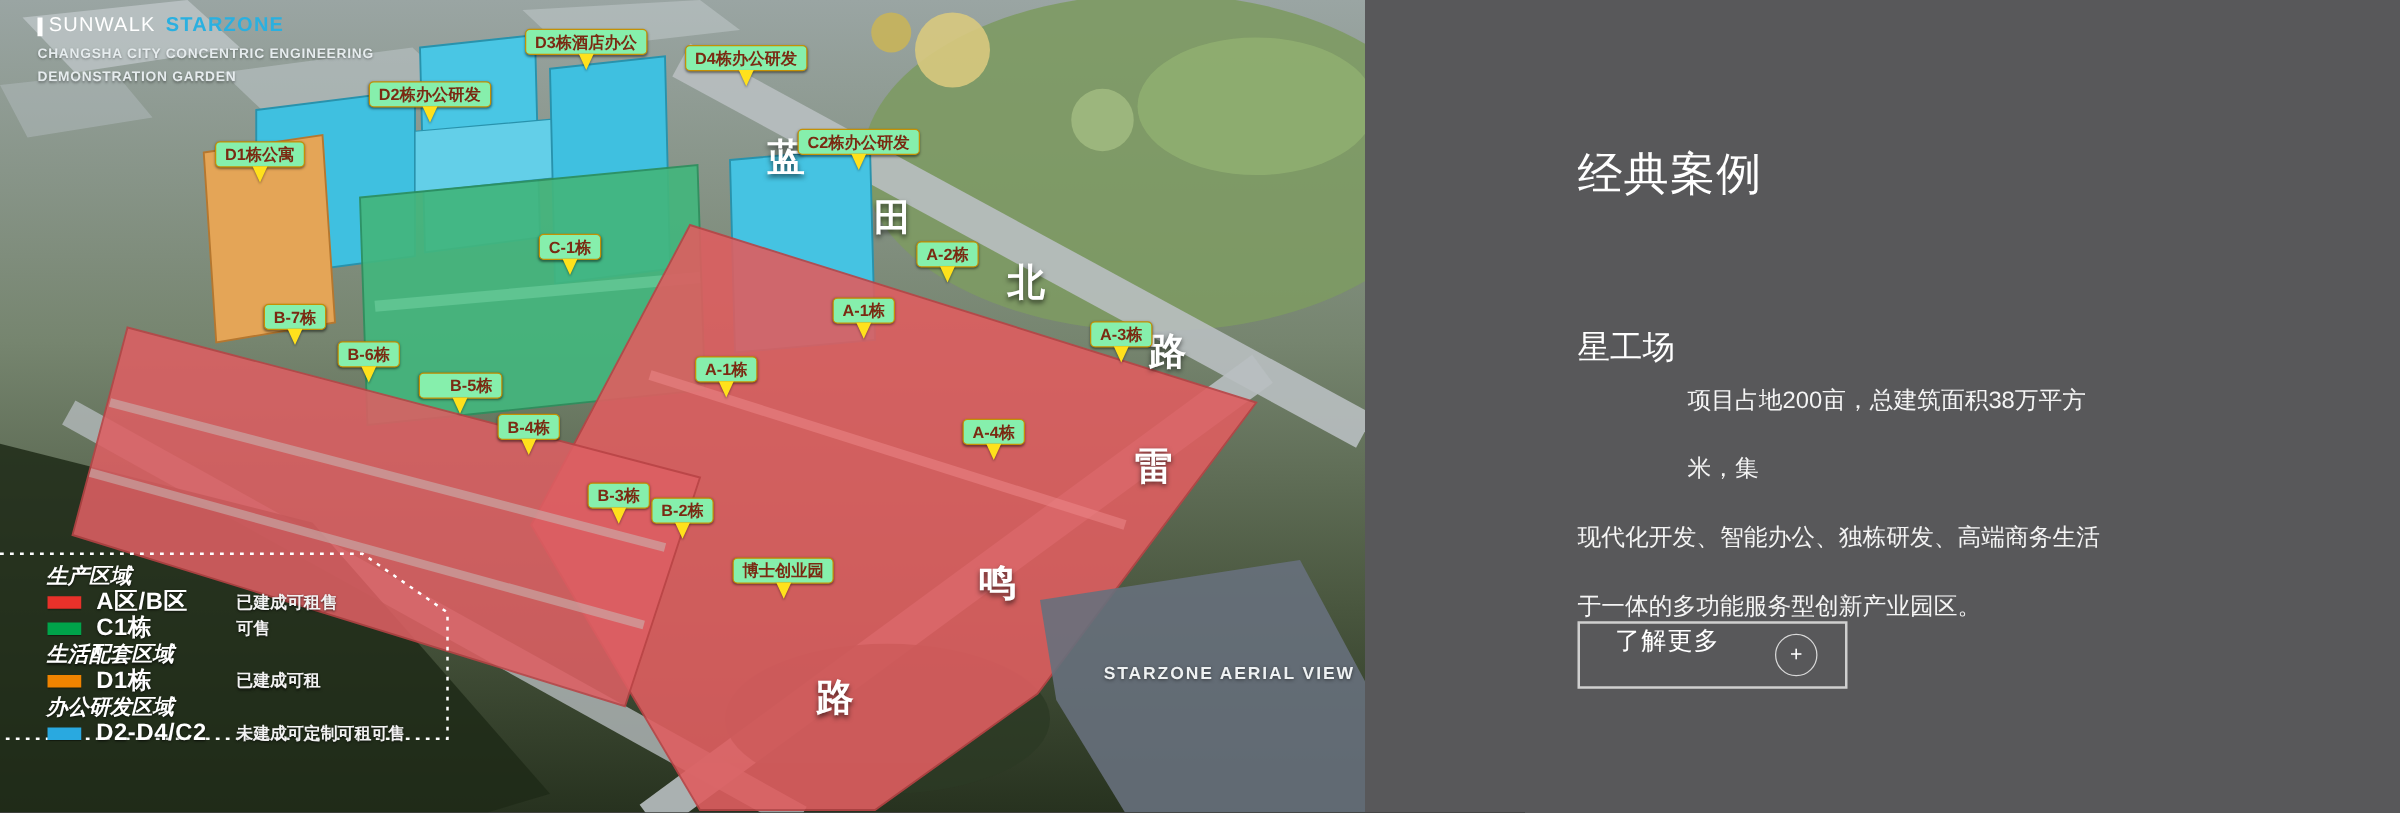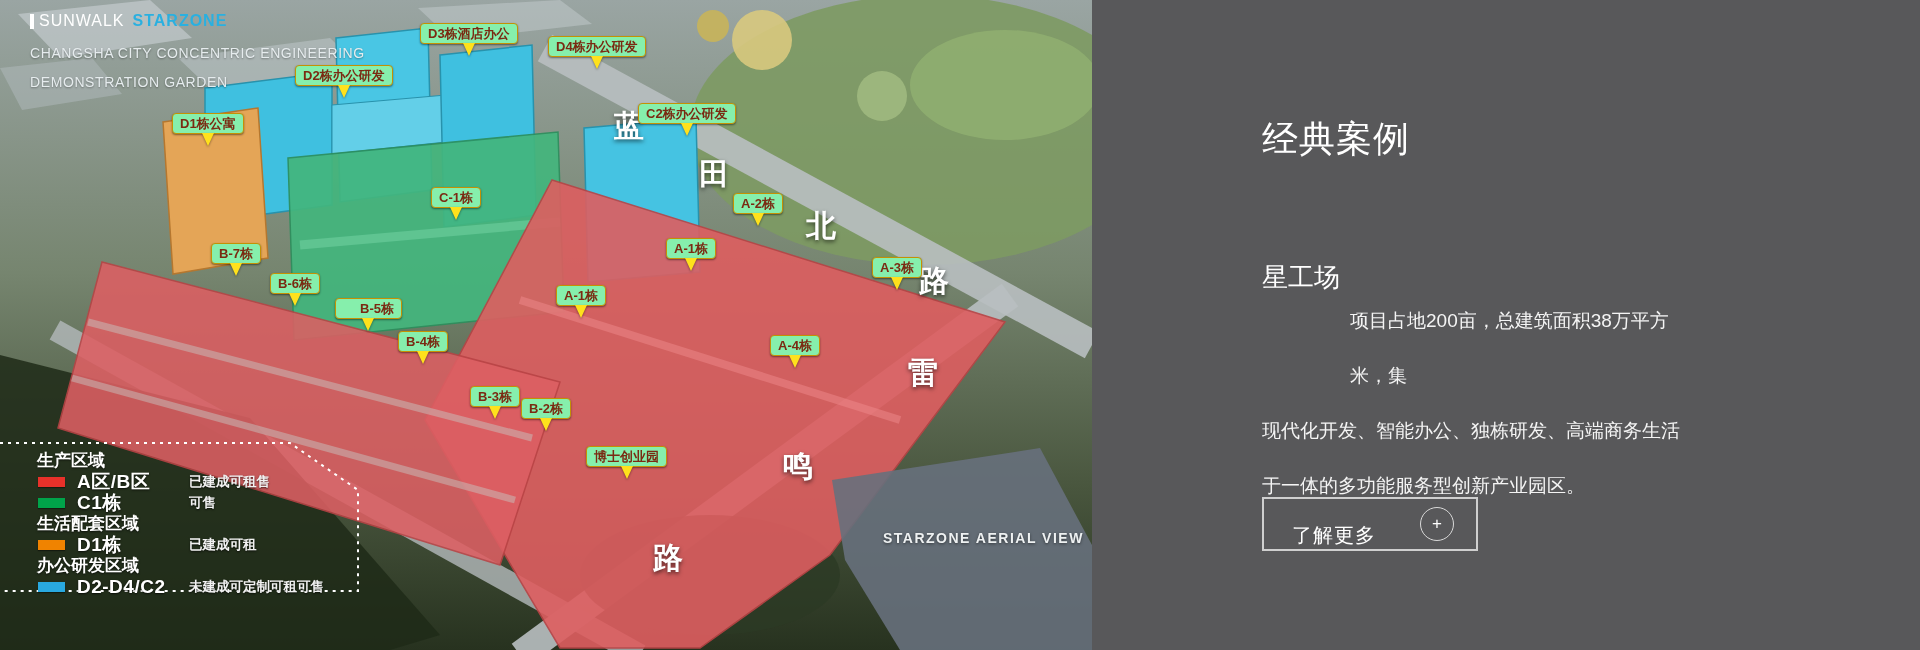--- a/index.html
+++ b/index.html
@@ -9,57 +9,57 @@
   
   .aerial { position:absolute; left:0; top:0; width:1092px; height:650px; overflow:hidden; }
   .aerial svg.backdrop { position:absolute; left:0; top:0; width:100%; height:100%; display:block; }
 
   
   .logo { position:absolute; left:30px; top:12px; }
   .logo-row { display:flex; align-items:center; }
   .logo-bar { width:4px; height:15px; background:#fff; margin-right:5px; }
   .logo-primary { color:#fff; font-weight:normal; font-size:16px; letter-spacing:1px; }
   .logo-secondary { color:#2ab0e0; font-weight:bold; font-size:16px; letter-spacing:1px; margin-left:8px; }
-  .logo-sub { color:#e6ecee; font-weight:normal; font-size:14px; letter-spacing:0.6px; line-height:11px; margin-top:18px; text-shadow:0 1px 2px rgba(0,0,0,.35); }
+  .logo-sub { color:#e6ecee; font-weight:bold; font-size:11px; letter-spacing:0.6px; line-height:11px; margin-top:8px; text-shadow:0 1px 2px rgba(0,0,0,.35); }
 
   
   .tag { position:absolute; background:#86efac; color:#7a2a12; border:1px solid #c49104;
          font-size:13px; font-weight:bold; line-height:15px; padding:2px 7px; border-radius:4px;
          white-space:nowrap; box-shadow:0 1px 2px rgba(0,0,0,.45); z-index:5; }
   .tag::after { content:""; position:absolute; top:100%; left:50%; transform:translateX(-50%);
          border:6px solid transparent; border-top:13px solid #ffe11c;
          filter:drop-shadow(0 1px 1px rgba(0,0,0,.4)); }
 
   
   .road-char { position:absolute; color:#fff; font-size:30px; font-weight:bold;
          text-shadow:0 2px 4px rgba(0,0,0,.6); z-index:4; }
 
   
   .legend { position:absolute; left:38px; top:450px; z-index:6; color:#fff;
             text-shadow:0 1px 2px rgba(0,0,0,.7); }
-  .legend-header { font-size:17px; font-weight:bold; line-height:21px; margin-left:-1px; }
+  .legend-header { font-size:17px; font-weight:bold; line-height:21px; margin-left:-1px;font-style:italic; }
   .legend-row { display:flex; align-items:center; line-height:21px; }
   .legend-swatch { width:27px; height:10px; margin-right:12px; flex:0 0 auto; box-shadow:0 1px 1px rgba(0,0,0,.4); }
   .legend-name { font-size:19px; font-weight:bold; width:112px; letter-spacing:0.5px; }
   .legend-desc { font-size:13.5px; font-weight:bold; color:#f2f2f2; }
   .legend-border { position:absolute; left:0; top:0; width:100%; height:100%; pointer-events:none; z-index:5; }
 
   
   .watermark { position:absolute; left:883px; top:527px; z-index:6; color:#fff; }
   .watermark-title { font-size:31px; font-weight:bold; letter-spacing:2px; text-shadow:0 2px 4px rgba(0,0,0,.5); }
   .watermark-sub { font-size:14px; font-weight:bold; letter-spacing:1.5px; color:#eef1f2; margin-top:3px; text-shadow:0 1px 3px rgba(0,0,0,.5); }
 
   
   .panel { position:absolute; left:1092px; top:0; width:828px; height:650px; background:#58585a; color:#fff; }
   .section-title { position:absolute; left:170px; top:115px; font-size:36px; letter-spacing:1px; }
   .project-title { position:absolute; left:170px; top:260px; font-size:26px; }
   .description { position:absolute; left:170px; top:293px; width:430px; font-size:19px; line-height:55px; color:#f4f4f4; }
   .description .line.indent { padding-left:88px; }
   .more-button { position:absolute; left:170px; top:497px; width:216px; height:54px;
-                 background:transparent; border:2px solid #cfcfcf; display:flex; align-items:flex-end;
+                 background:transparent; border:2px solid #cfcfcf; display:flex; align-items:flex-start;
                  cursor:pointer; color:#fff; }
   .more-label { font-size:20px; margin-left:28px; letter-spacing:1px; }
   .plus-circle { position:absolute; right:22px; top:50%; transform:translateY(-50%);
                  width:34px; height:34px; border:1px solid #d8d8d8; border-radius:50%;
                  display:flex; align-items:center; justify-content:center; font-size:17px; color:#fff; }
 </style>
 </head>
 <body>
 
 <div class="screenshot">

